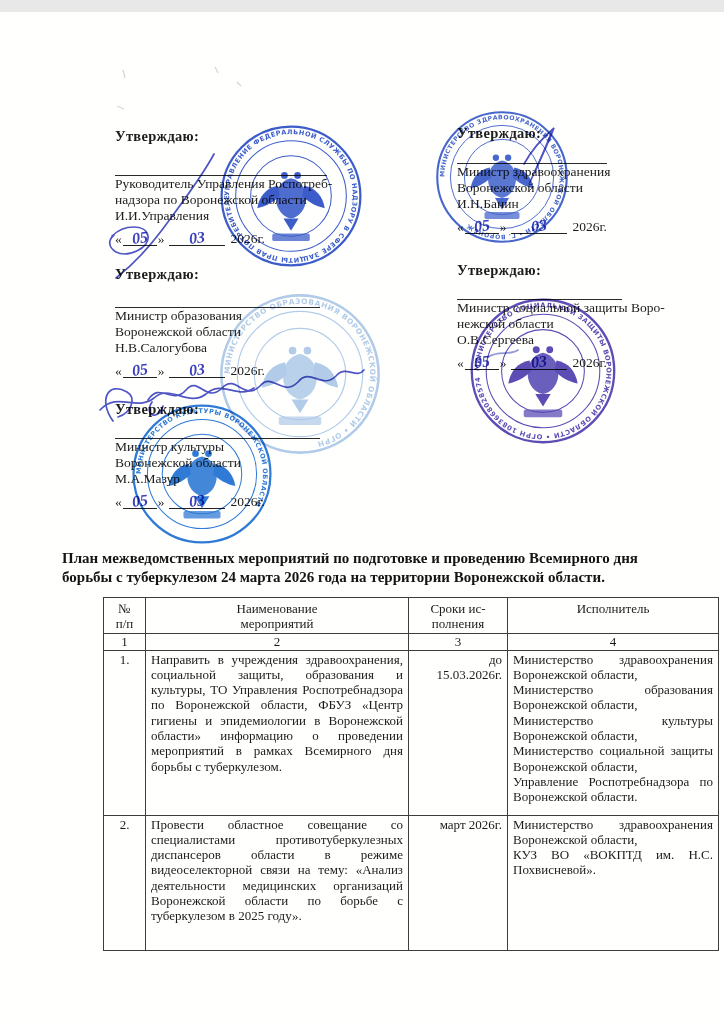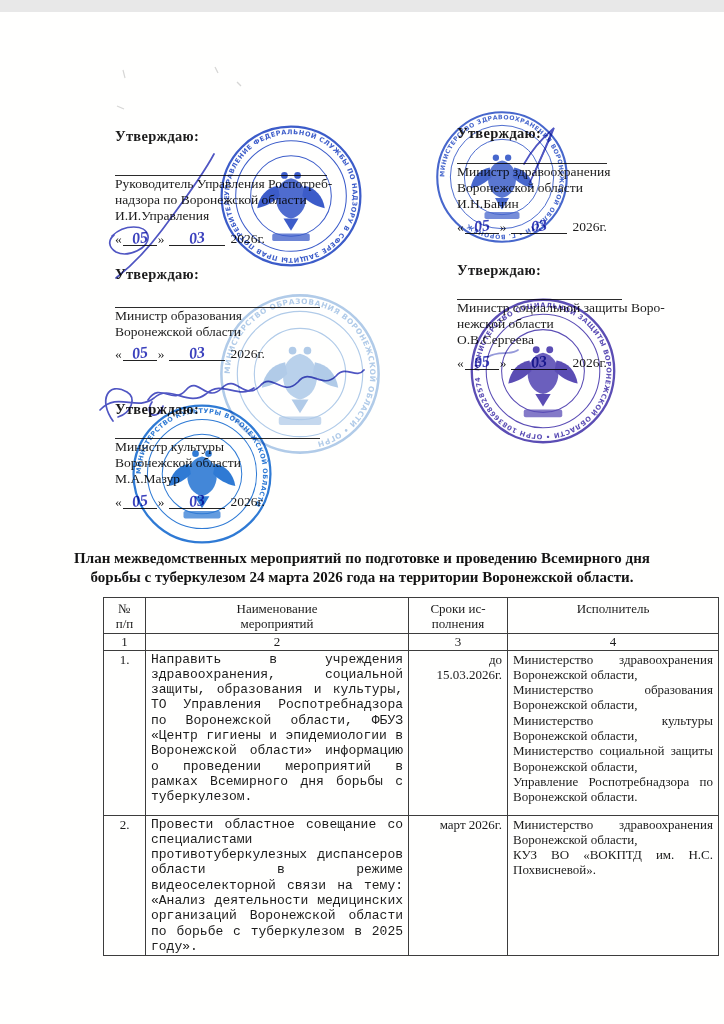--- a/index.html
+++ b/index.html
@@ -14,34 +14,34 @@
   .sign-line{border-top:1.3px solid #2b2b2b;height:0;}
   .position-text,.person-name{font-size:13.5px;line-height:15.5px;white-space:pre-line;}
   .person-name{margin-top:1px;}
   .date-row{font-size:13.5px;margin-top:5px;white-space:nowrap;}
   .slot{display:inline-block;border-bottom:1px solid #222;text-align:center;height:16px;}
   .slot-day{width:34px;margin:0 1px;}
   .slot-month{width:56px;margin:0 6px 0 4px;}
   .hand{font-style:italic;color:#3b41bd;font-size:16px;font-weight:bold;display:inline-block;transform:rotate(-7deg);}
   
   .doc-title{
-    position:absolute;top:537px;left:62px;width:600px;text-align:center;
+    position:absolute;top:537px;left:62px;width:600px;
     font-weight:bold;font-size:15px;line-height:18.5px;color:#141414;
   }
   
   .doc-table{
     position:absolute;top:585px;left:103px;width:615px;
     border-collapse:collapse;table-layout:fixed;
     font-size:13px;line-height:15.3px;color:#1b1b1b;
   }
   .doc-table th,.doc-table td{border:1.2px solid #3d3d3d;vertical-align:top;padding:1px 5px;}
   .doc-table th{font-weight:normal;text-align:center;white-space:pre-line;padding-top:3px;}
   .colnum-row td{text-align:center;padding:0 2px;line-height:16px;}
   .cell-num{text-align:center;}
-  .cell-activity{text-align:justify;padding:2px 6px 2px 7px;font-family:Liberation Mono, monospace;}
+  .cell-activity{text-align:justify;padding:2px 6px 2px 7px;}
   .cell-deadline{text-align:right;white-space:pre-line;padding-top:3px;}
   .cell-exec{padding:2px 6px 2px 8px;font-family:Liberation Serif, serif;}
   .cell-exec .exec-item{text-align:justify;}
   .row-1 td{height:162px;}
   .row-2 td{height:132px;}
   
   .stamp{position:absolute;mix-blend-mode:multiply;pointer-events:none;}
   .stamp .ring{fill:none;stroke:currentColor;}
   .stamp .r-outer{stroke-width:2.4;}
   .stamp .r-mid{stroke-width:1.1;}
@@ -90,20 +90,21 @@
     <div class="date-row">
       <span>«</span><span class="slot slot-day"><span class="hand">05</span></span><span>»</span><span class="slot slot-month"><span class="hand">03</span></span><span>2026г.</span>
     </div>
   </div>
 
   <div class="approval" style="left:115px;top:254px;width:280px">
     <div class="approve-heading">Утверждаю:</div>
     <div class="sign-line" style="width:205px;margin-top:24px"></div>
     <div class="position-text">Министр образования
 Воронежской области</div>
+    <div class="person-name">Н.В.Салогубова</div>
     <div class="date-row">
       <span>«</span><span class="slot slot-day"><span class="hand">05</span></span><span>»</span><span class="slot slot-month"><span class="hand">03</span></span><span>2026г.</span>
     </div>
   </div>
 
   <div class="approval" style="left:457px;top:250px;width:258px">
     <div class="approve-heading">Утверждаю:</div>
     <div class="sign-line" style="width:165px;margin-top:20px"></div>
     <div class="position-text">Министр социальной защиты Воро-
 нежской области</div>

